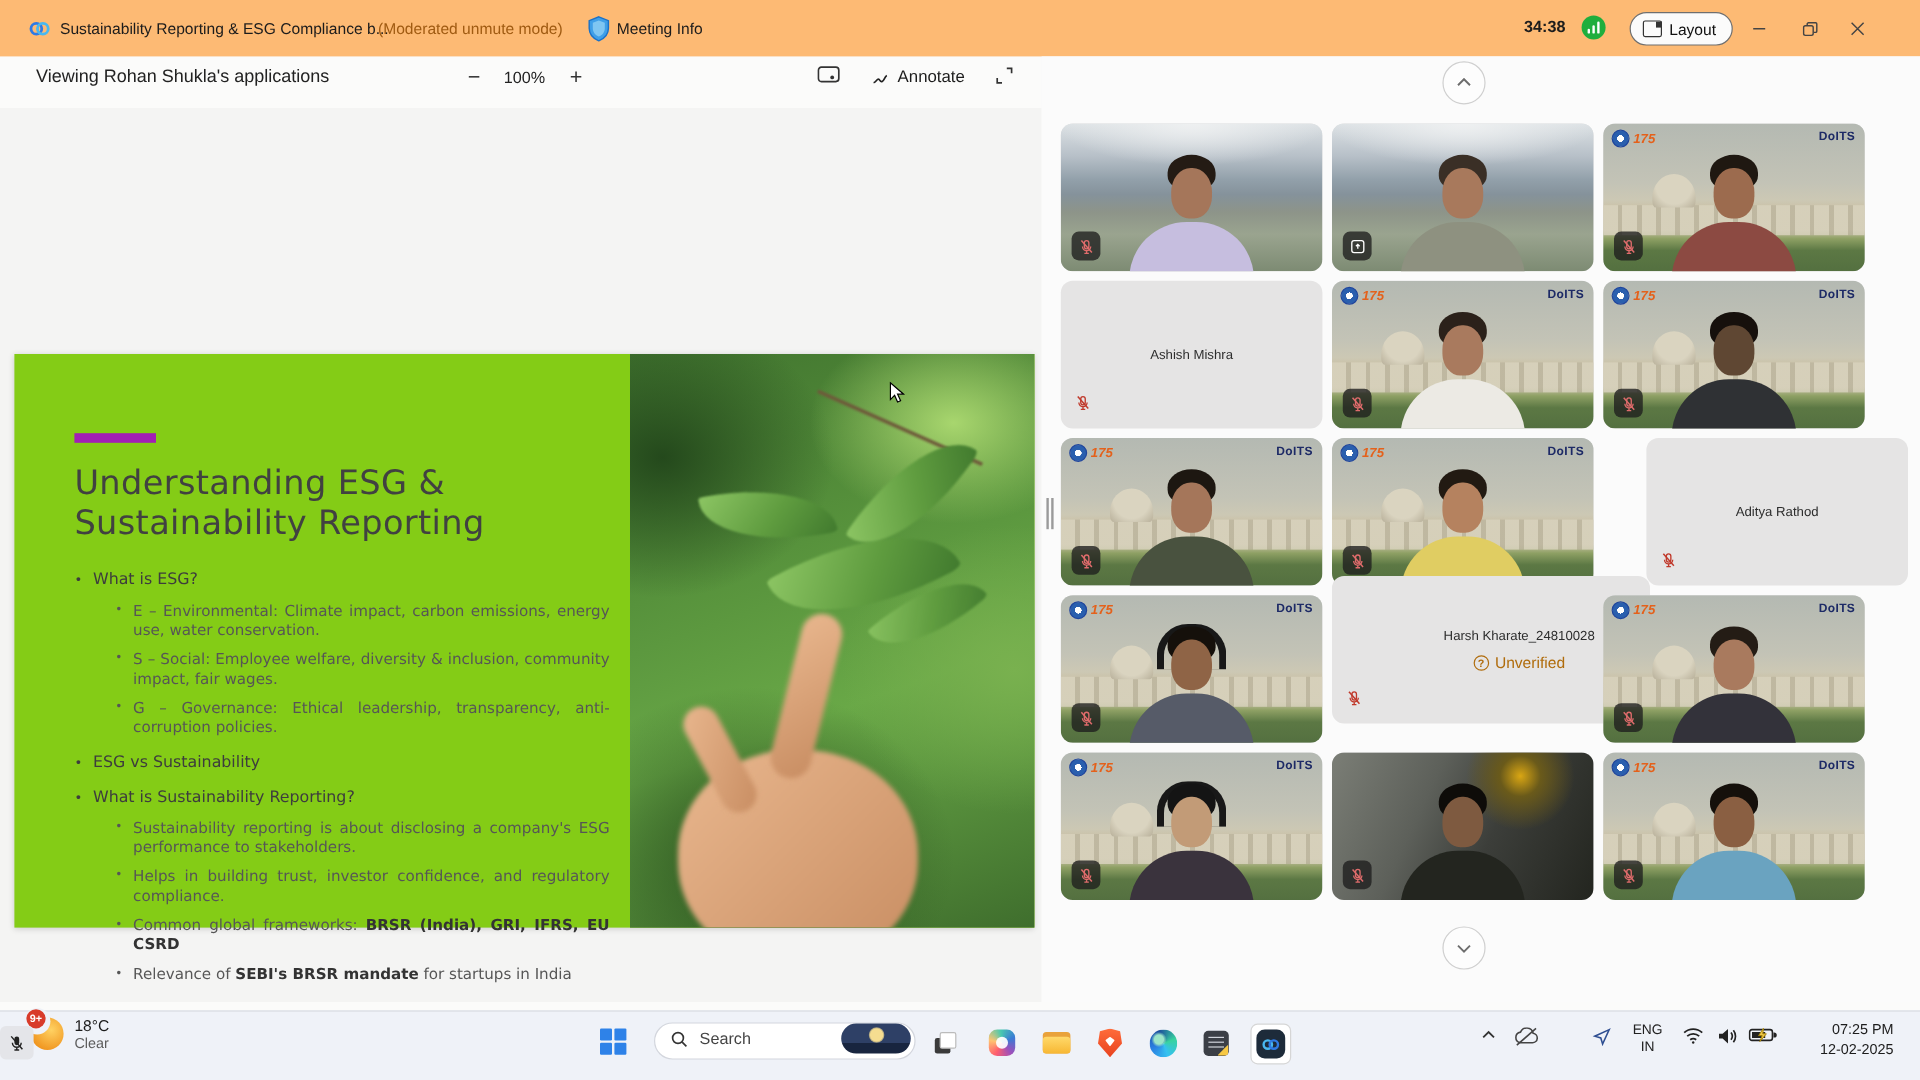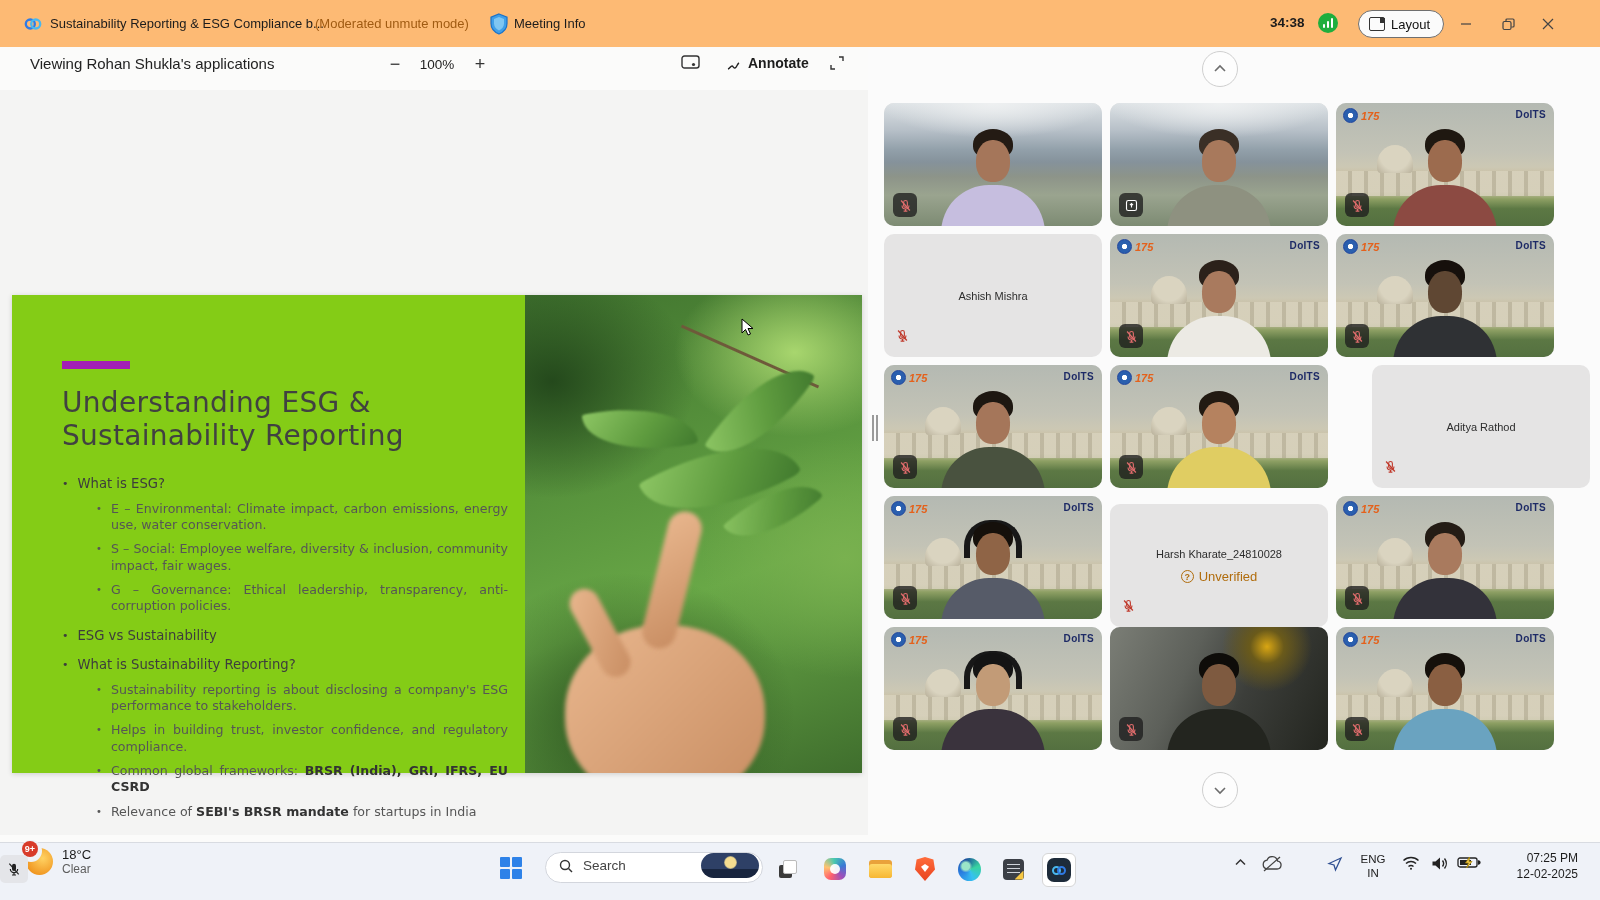--- a/index.html
+++ b/index.html
@@ -27,21 +27,21 @@
   .layout-glyph::after{content:"";position:absolute;right:-.5px;top:-.5px;width:5px;height:5.5px;background:#333;}
   .winbtn{top:14px;width:20px;height:20px;display:flex;align-items:center;justify-content:center;color:#444;}
   #btn-min{left:1456px;}#btn-restore{left:1498px;}#btn-close{left:1538px;}
 
   
   #viewing-label{left:30px;top:55px;font-size:15px;color:#222;}
   #zoom-out{left:385px;top:54px;font-size:18px;color:#333;width:20px;text-align:center;}
   #zoom-level{left:415px;top:57px;font-size:13.5px;color:#222;width:44px;text-align:center;}
   #zoom-in{left:470px;top:54px;font-size:18px;color:#333;width:20px;text-align:center;}
   #monitor-icon{left:681px;top:55px;width:19px;height:17px;}
-  #annotate{left:726px;top:55px;display:flex;align-items:center;gap:7px;font-size:14px;color:#1c1c1c;font-weight:bold;}
+  #annotate{left:726px;top:55px;display:flex;align-items:center;gap:7px;font-size:14px;color:#1c1c1c;}
   #expand-icon{left:829px;top:55px;width:16px;height:16px;}
 
   
   #share-bg{left:0;top:90px;width:868px;height:745px;background:#f4f4f3;}
   #slide{left:12px;top:205px;width:850px;height:478px;background:#84cc16;box-shadow:0 1px 5px rgba(0,0,0,.16);}
   #slide-accent{left:50px;top:66px;width:68px;height:8px;}
   #slide-title{left:50px;top:92px;width:440px;font-size:28px;line-height:1.17;color:#414141;letter-spacing:.3px;
     font-family:"DejaVu Sans",sans-serif;font-weight:400;}
   #slide-bullets{left:50px;top:168px;width:446px;font-family:"DejaVu Sans",sans-serif;}
   .b1{display:flex;gap:9px;margin-top:13px;font-size:13.2px;color:#3d3d3d;}
@@ -464,21 +464,21 @@
       </span>
       <span class="wm">DoITS</span>
       <span class="mic-box">
         <svg width="15" height="15" viewBox="0 0 24 24" fill="none" stroke="#e06c6c" stroke-width="1.8">
           <path d="M12 4a3 3 0 0 1 3 3v5a3 3 0 0 1-6 0V7a3 3 0 0 1 3-3z"></path>
           <path d="M6.5 12a5.5 5.5 0 0 0 11 0M12 17.5V21M9 21h6"></path>
           <path d="M5 4l14 16" stroke-width="2"></path>
         </svg>
       </span>
     </div>
-    <div class="tile placeholder" style="left: 1110px; top: 504px;">
+    <div class="tile placeholder" style="left: 1110px; top: 480px; padding-left: 47px;">
       <div class="ph-name">Harsh Kharate_24810028</div>
       <div class="ph-badge">
         <span class="q">?</span>
         <span>Unverified</span>
       </div>
       <span class="mic-plain">
         <svg width="15" height="15" viewBox="0 0 24 24" fill="none" stroke="#c0392b" stroke-width="1.8">
           <path d="M12 4a3 3 0 0 1 3 3v5a3 3 0 0 1-6 0V7a3 3 0 0 1 3-3z"></path>
           <path d="M6.5 12a5.5 5.5 0 0 0 11 0M12 17.5V21M9 21h6"></path>
           <path d="M5 4l14 16" stroke-width="2"></path>

